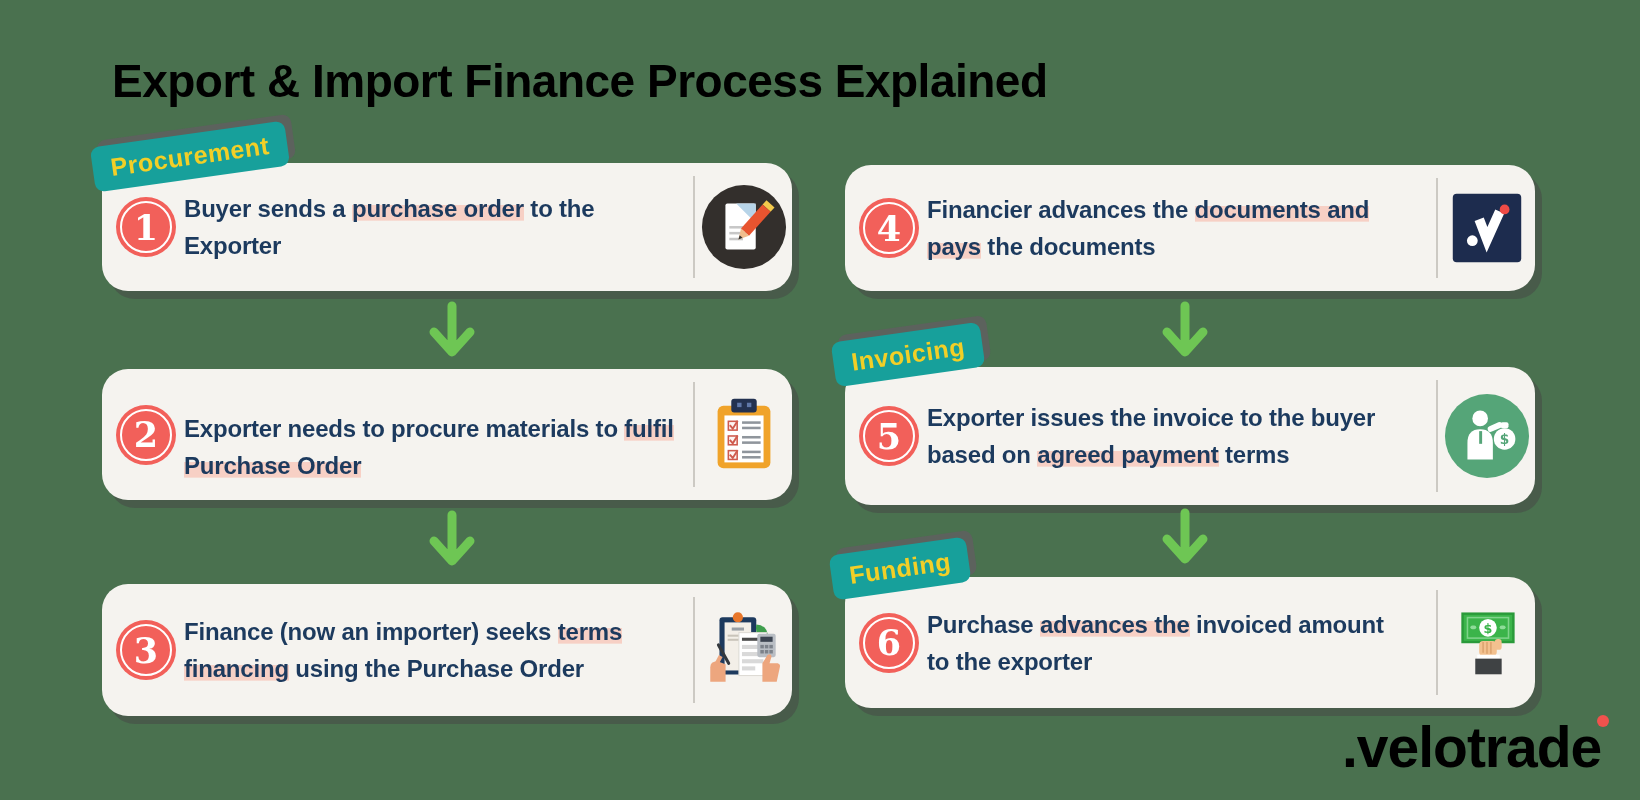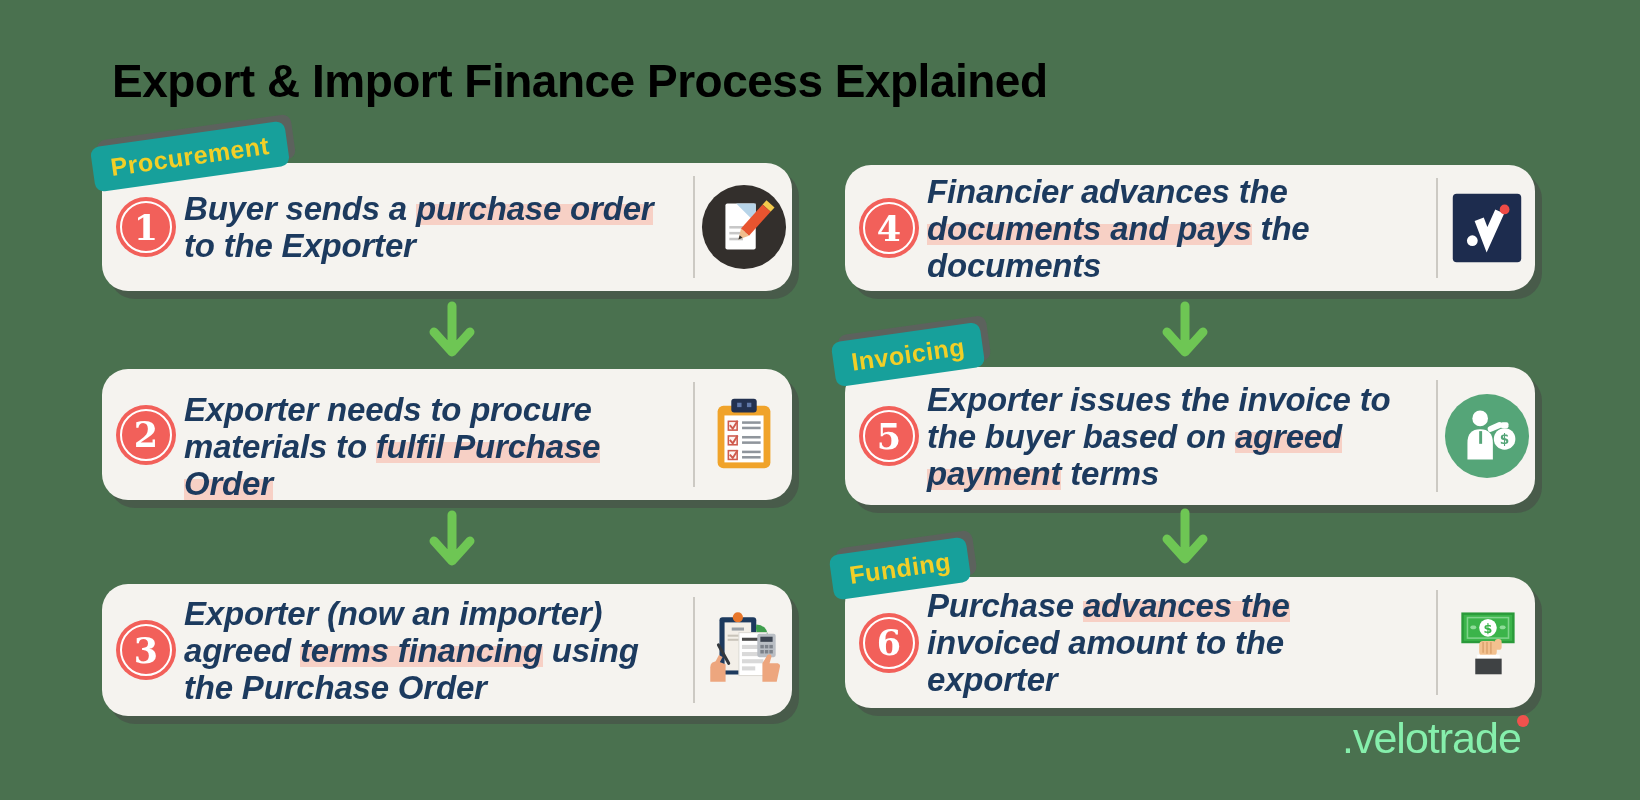--- a/index.html
+++ b/index.html
@@ -32,22 +32,22 @@
   }
   .num::before{
     content:""; position:absolute; inset:4px;
     border:2px solid #fff; border-radius:50%;
   }
   .num span{
     font-family:"DejaVu Serif", serif; font-weight:bold;
     font-size:35px; color:#fff; line-height:1;
   }
   .txt{
-    margin:0 0 0 82px; font-size:33px; line-height:37px;
-    font-weight:bold; color:#1c3a5e; letter-spacing:-0.2px;font-style:italic;
+    margin:0 0 0 82px; font-size:24px; line-height:37px;
+    font-weight:bold; color:#1c3a5e; letter-spacing:-0.2px;
   }
   .w1{max-width:470px;} .w2{max-width:508px;margin-top:24px;} .w3{max-width:495px;}
   .w4{max-width:462px;} .w5{max-width:503px;} .w6{max-width:478px;}
   .hl{
     background-image:linear-gradient(#f7d0c5,#f7d0c5);
     background-repeat:no-repeat; background-size:100% 58%;
     background-position:0 92%;
   }
   .divider{
     position:absolute; left:591px; top:13px; bottom:13px;
@@ -71,22 +71,22 @@
   .b-fund{left:831px; top:546px;}
   
   .arrow{position:absolute; width:52px; height:62px;}
   .a1{left:426px;  top:301px;}
   .a2{left:426px;  top:510px;}
   .a3{left:1159px; top:301px;}
   .a4{left:1159px; top:508px;}
   
   .logo{
     position:absolute; left:1342px; top:714px;
-    font-size:43px; font-weight:normal; letter-spacing:-1px;
-    color:#86efac;
+    font-size:57px; font-weight:bold; letter-spacing:-1px;
+    color:#000000;
   }
   .logo-dot{
     position:absolute; right:-8px; top:1px;
     width:12px; height:12px; border-radius:50%; background:#f0524d;
   }
 </style>
 </head>
 <body>
 
 <div class="canvas">
@@ -153,21 +153,21 @@
           <rect x="43" y="36.5" width="19" height="2.6" fill="#8f959c"></rect>
         </g>
       </svg>
     </div>
   </section>
 
   <section class="card c3">
     <div class="num">
         <span>3</span>
       </div>
-    <p class="txt w3"><span>Exporter (now an importer) agreed </span><span class="hl">terms financing</span><span> using the Purchase Order</span></p>
+    <p class="txt w3"><span>Finance (now an importer) seeks </span><span class="hl">terms financing</span><span> using the Purchase Order</span></p>
     <div class="divider"></div>
     <div class="icon-box">
       <svg width="92" height="92" viewBox="0 0 90 90">
         <rect x="21" y="13" width="36" height="56" rx="3" fill="#1d3a5e"></rect>
         <circle cx="39" cy="13" r="5" fill="#e8762a"></circle>
         <rect x="26" y="18" width="26" height="47" fill="#f3efe8"></rect>
         <rect x="33" y="23" width="12" height="3" fill="#9aa0a6"></rect>
         <rect x="29" y="30" width="20" height="2" fill="#c9c4ba"></rect>
         <rect x="29" y="34" width="20" height="2" fill="#c9c4ba"></rect>
         <path d="M57,20 q13,1 11,16 q-13,-1 -11,-16" fill="#3f9e4d"></path>

